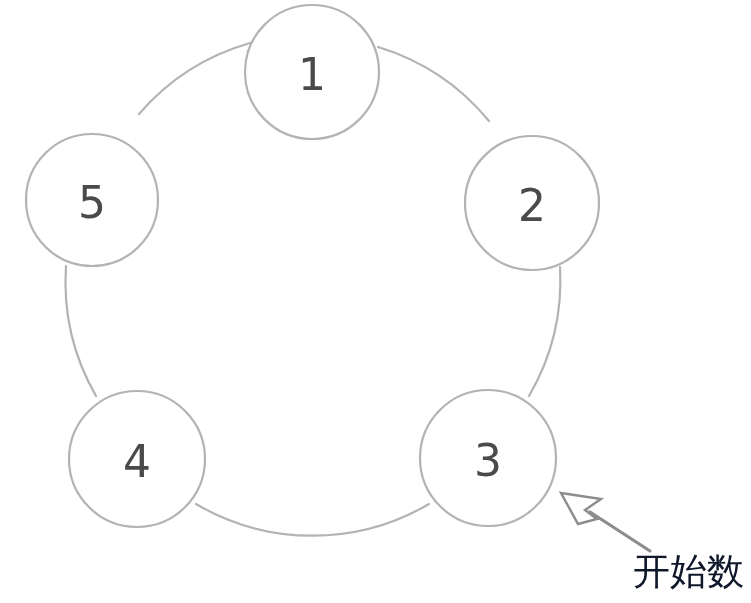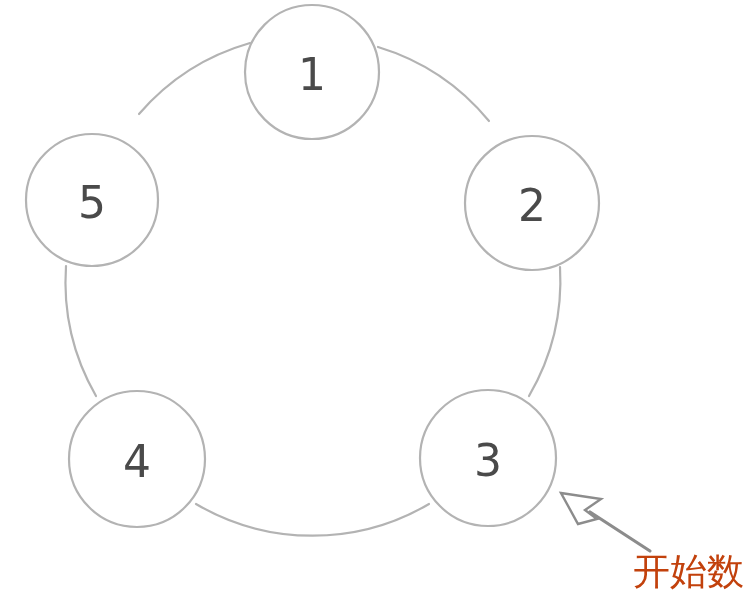--- a/index.html
+++ b/index.html
@@ -52,21 +52,21 @@
     fill: none;
   }
   .arrow-head {
     fill: #ffffff;
     stroke: #8c8c8c;
     stroke-width: 2.4;
     stroke-linejoin: miter;
   }
   .annotation-text {
     position: absolute;
-    color: #c2410c;
+    color: #0f172a;
     font-family: Liberation Sans, sans-serif;
     font-size: 37px;
     line-height: 1;
     white-space: nowrap;
     letter-spacing: 0px;
   }
 </style>
 </head>
 <body>
 

